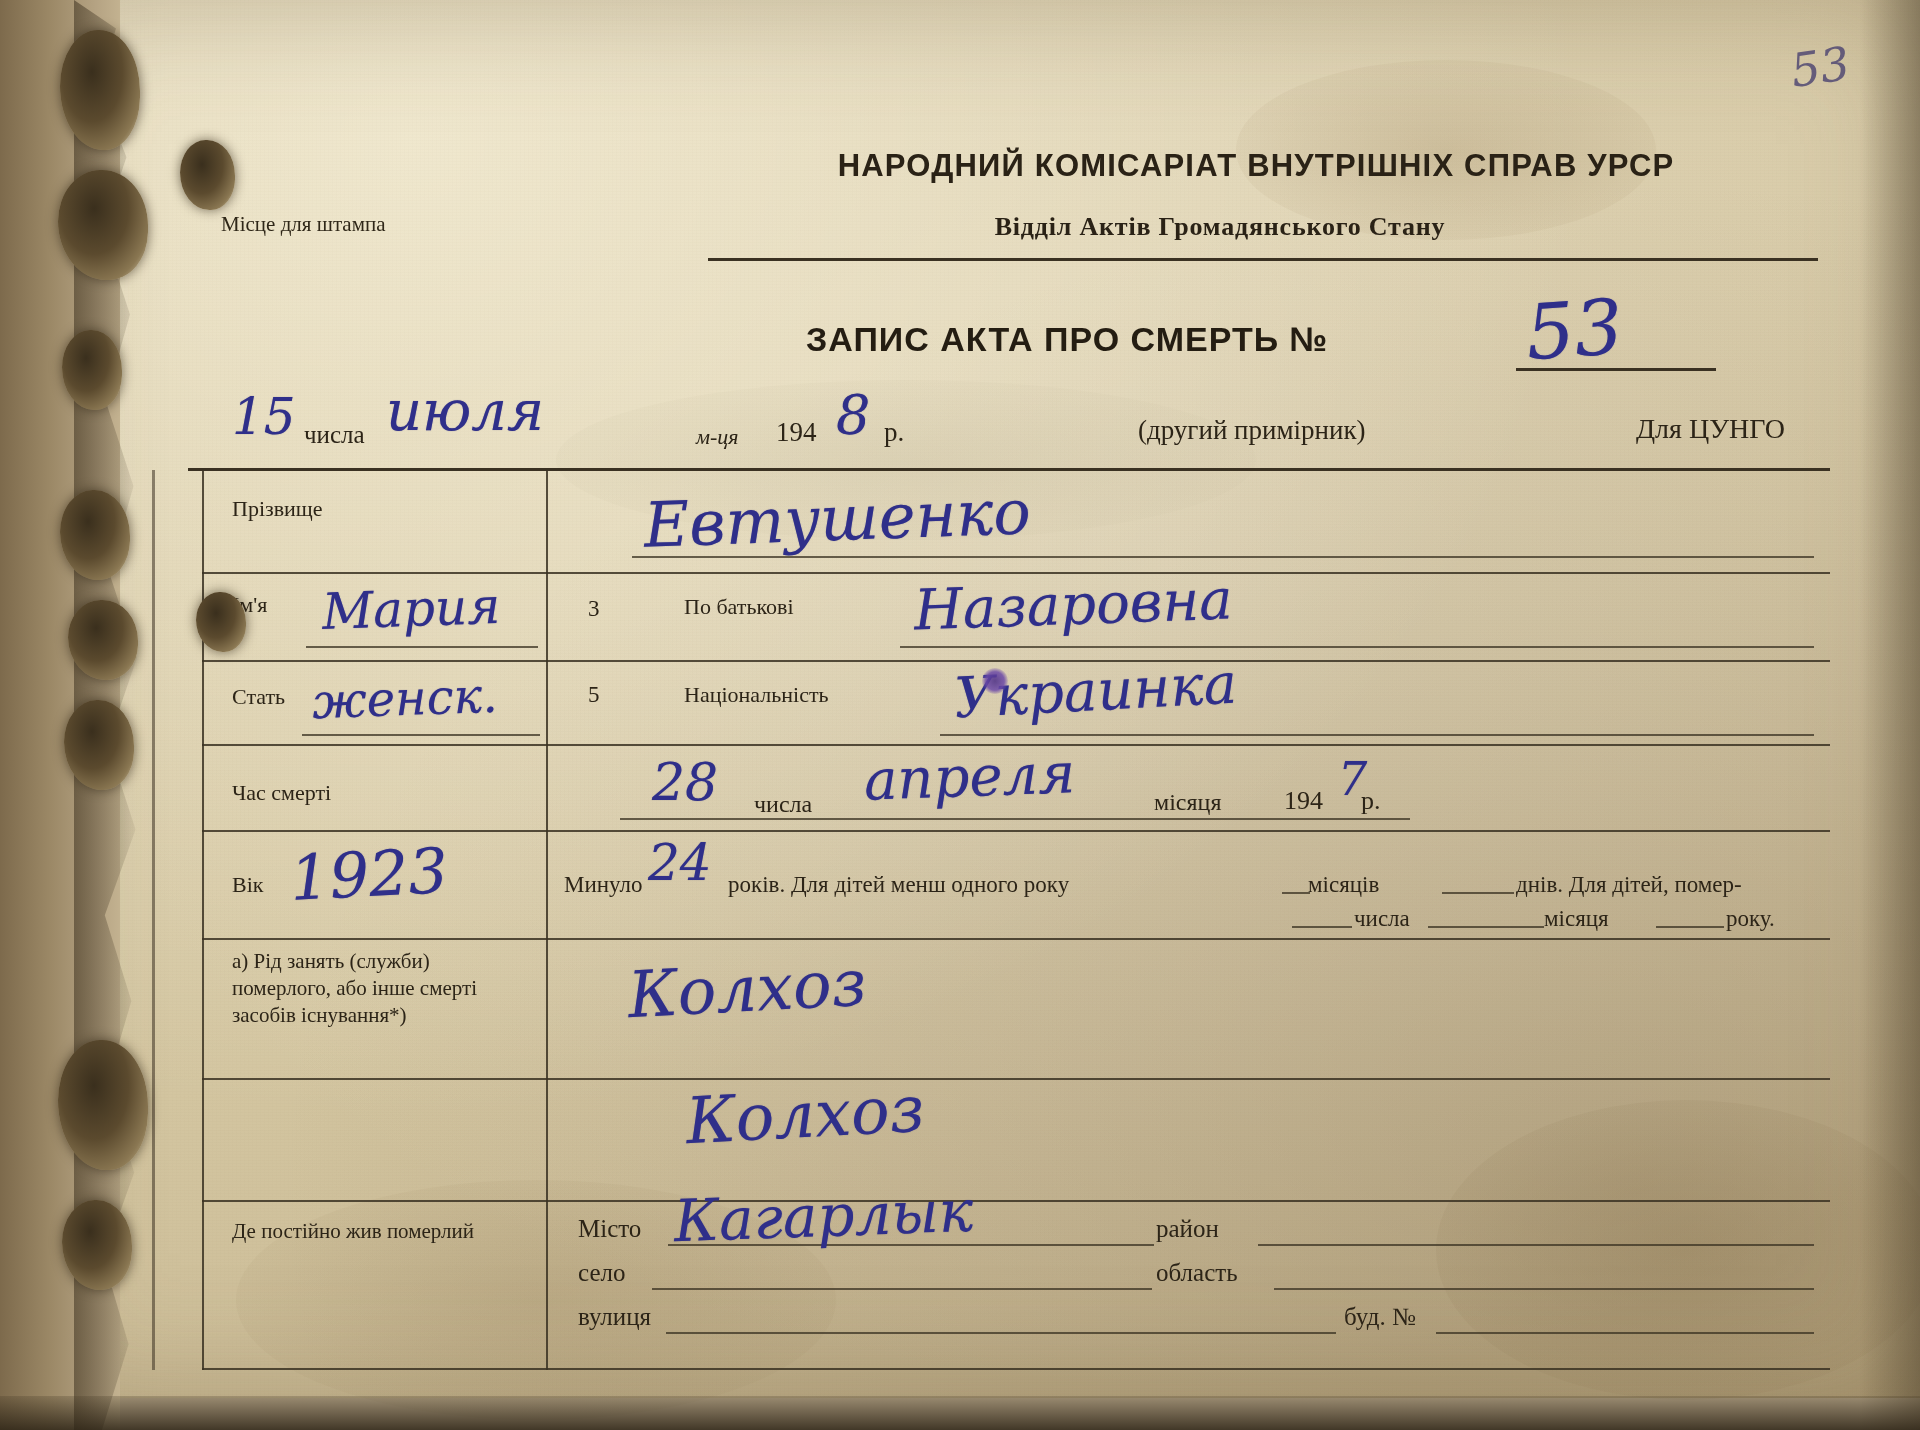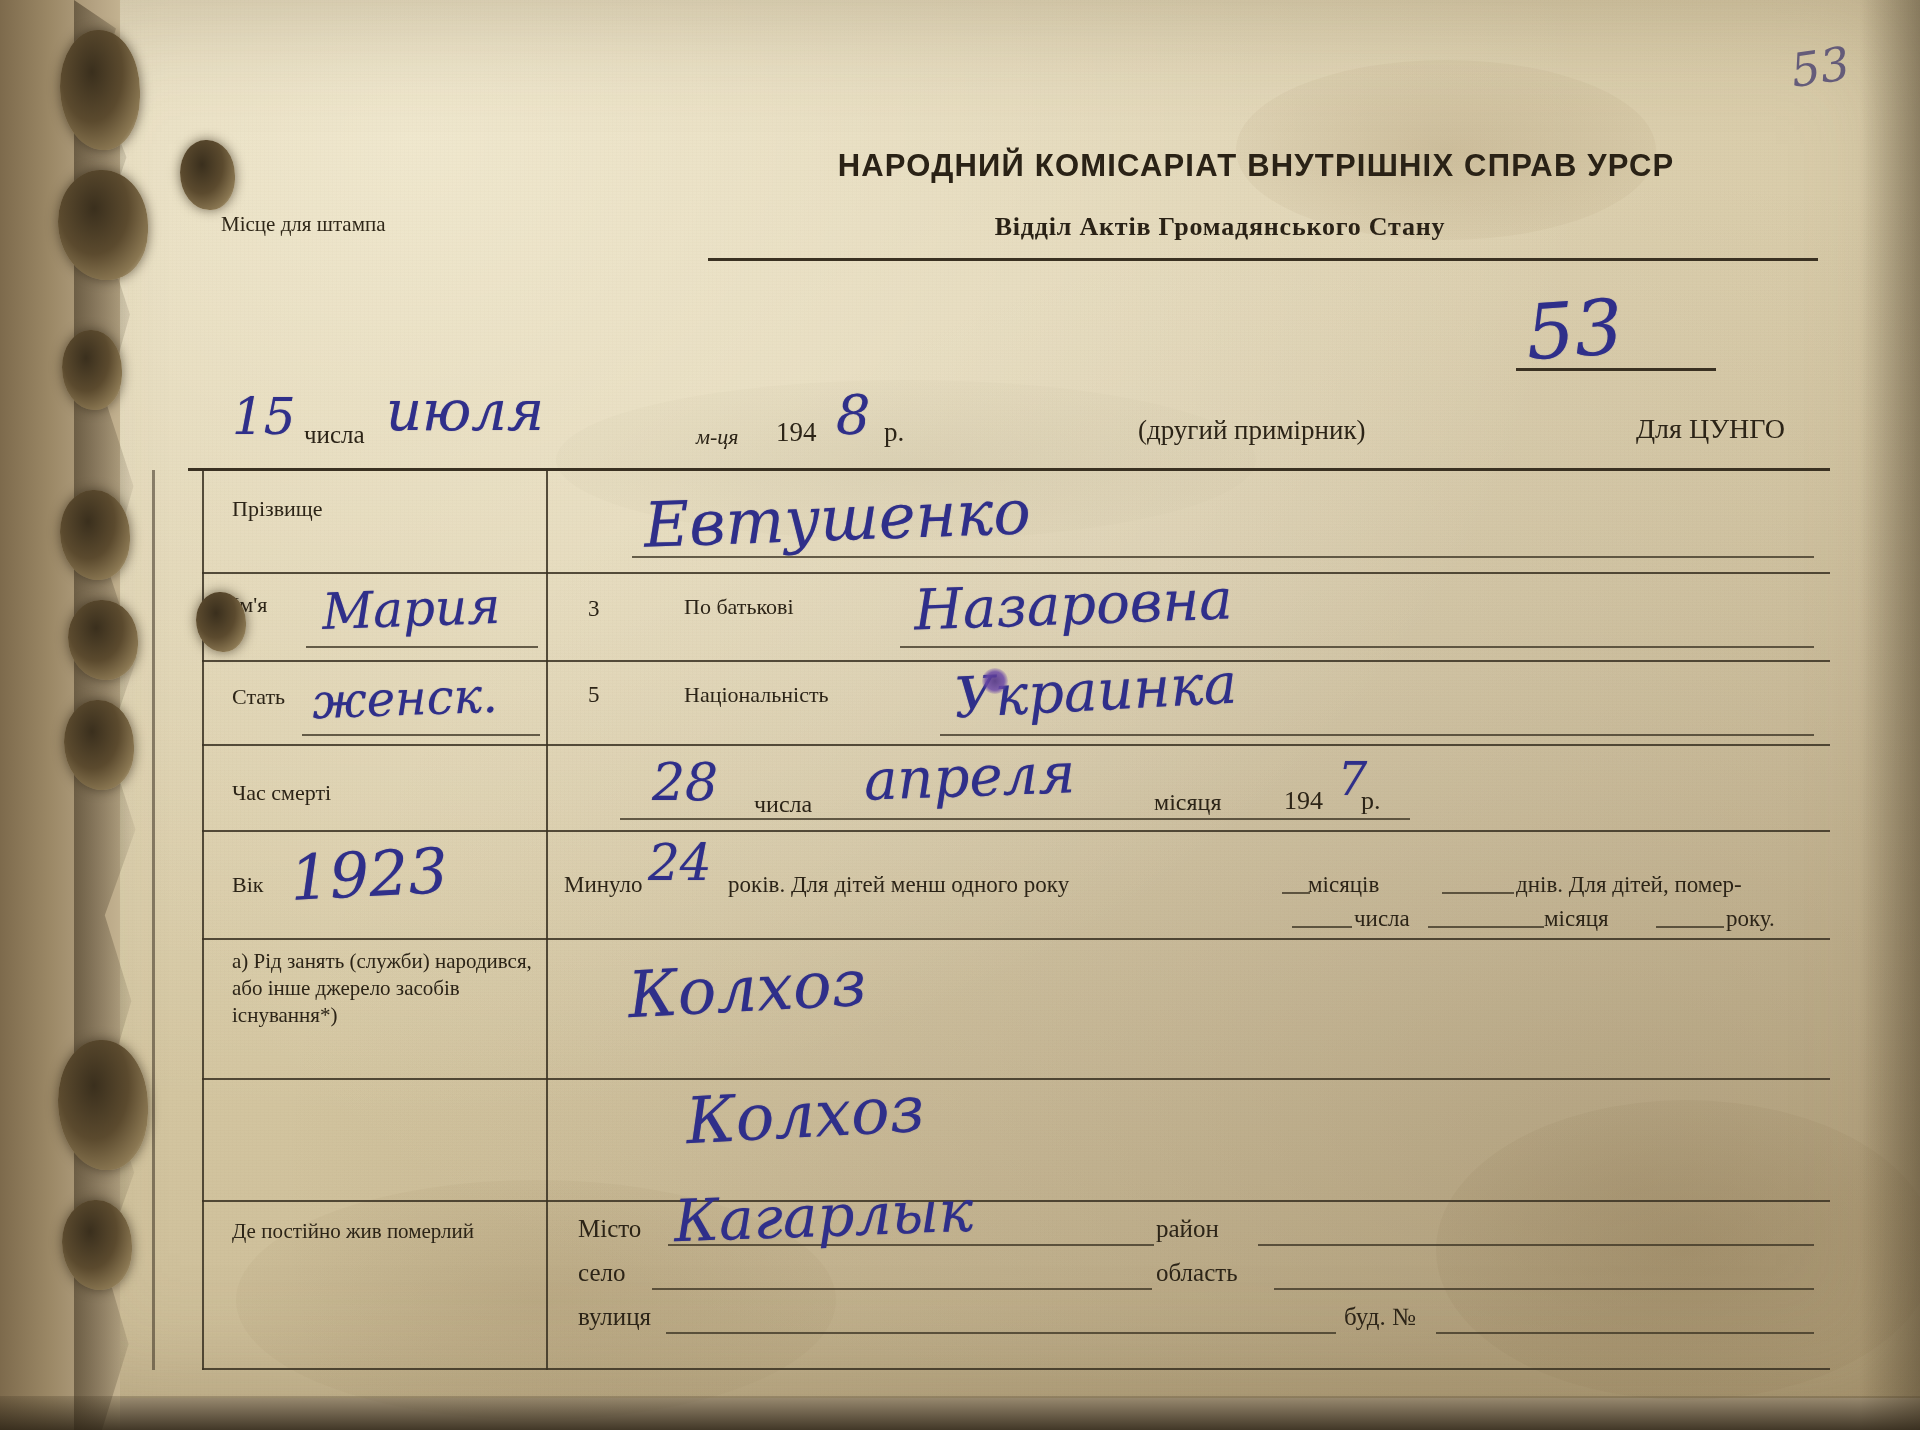--- a/index.html
+++ b/index.html
@@ -221,20 +221,21 @@
 
     <div class="stain" style="left:1200px;top:60px;width:420px;height:180px;background:radial-gradient(ellipse,rgba(150,125,85,0.25),rgba(150,125,85,0));"></div>
     <div class="stain" style="left:1400px;top:1100px;width:500px;height:300px;background:radial-gradient(ellipse,rgba(130,108,72,0.3),rgba(130,108,72,0));"></div>
     <div class="stain" style="left:200px;top:1180px;width:600px;height:240px;background:radial-gradient(ellipse,rgba(140,118,80,0.22),rgba(140,118,80,0));"></div>
     <div class="stain" style="left:520px;top:380px;width:700px;height:160px;background:radial-gradient(ellipse,rgba(200,190,160,0.35),rgba(200,190,160,0));"></div>
 
     <div class="hdr1 print">НАРОДНИЙ КОМІСАРІАТ ВНУТРІШНІХ СПРАВ УРСР</div>
     <div class="hdr2 print">Відділ Актів Громадянського Стану</div>
     <div class="hdr-rule"></div>
 
+    <div class="title print">ЗАПИС АКТА ПРО СМЕРТЬ №</div>
     <div class="title-rule"></div>
     <div class="hand big" style="left:1490px;top:285px;transform:rotate(-4deg);font-size:76px;">53</div>
 
     <div class="stampbox print">Місце для штампа</div>
 
     <div class="hand mid" style="left:196px;top:388px;font-size:50px;">15</div>
     <div class="lbl print" style="left:268px;top:420px;font-size:25px;">числа</div>
     <div class="hand mid" style="left:350px;top:378px;font-size:56px;">июля</div>
     <div class="lbl print" style="left:660px;top:422px;font-size:22px;font-style:italic;">м-ця</div>
     <div class="lbl print" style="left:740px;top:418px;font-size:27px;">194</div>
@@ -261,21 +262,21 @@
     <div class="lbl print" style="left:196px;top:494px;">Прізвище</div>
     <div class="lbl print" style="left:196px;top:590px;">Ім'я</div>
     <div class="num print" style="left:552px;top:596px;">3</div>
     <div class="lbl print" style="left:648px;top:592px;">По батькові</div>
     <div class="lbl print" style="left:196px;top:682px;">Стать</div>
     <div class="num print" style="left:552px;top:682px;">5</div>
     <div class="lbl print" style="left:648px;top:680px;">Національність</div>
     <div class="lbl print" style="left:196px;top:778px;">Час смерті</div>
     <div class="lbl print" style="left:196px;top:870px;">Вік</div>
 
-    <div class="lbl sm print" style="left:196px;top:948px;width:300px;">а) Рід занять (служби) народився, або інше джерело засобів існування*)</div>
+    <div class="lbl sm print" style="left:196px;top:948px;width:300px;">а) Рід занять (служби) померлого, або інше смерті засобів існування*)</div>
     <div class="lbl sm print" style="left:196px;top:1218px;width:300px;">Де постійно жив померлий</div>
 
     <div class="lbl print" style="left:718px;top:790px;font-size:24px;">числа</div>
     <div class="lbl print" style="left:1118px;top:788px;font-size:24px;">місяця</div>
     <div class="lbl print" style="left:1248px;top:786px;font-size:26px;">194</div>
     <div class="lbl print" style="left:1325px;top:786px;font-size:26px;">р.</div>
     <div class="dotline" style="left:584px;top:818px;width:790px;"></div>
 
     <div class="lbl print" style="left:528px;top:870px;font-size:23px;">Минуло</div>
     <div class="lbl print" style="left:692px;top:870px;font-size:23px;">років. Для дітей менш одного року</div>

